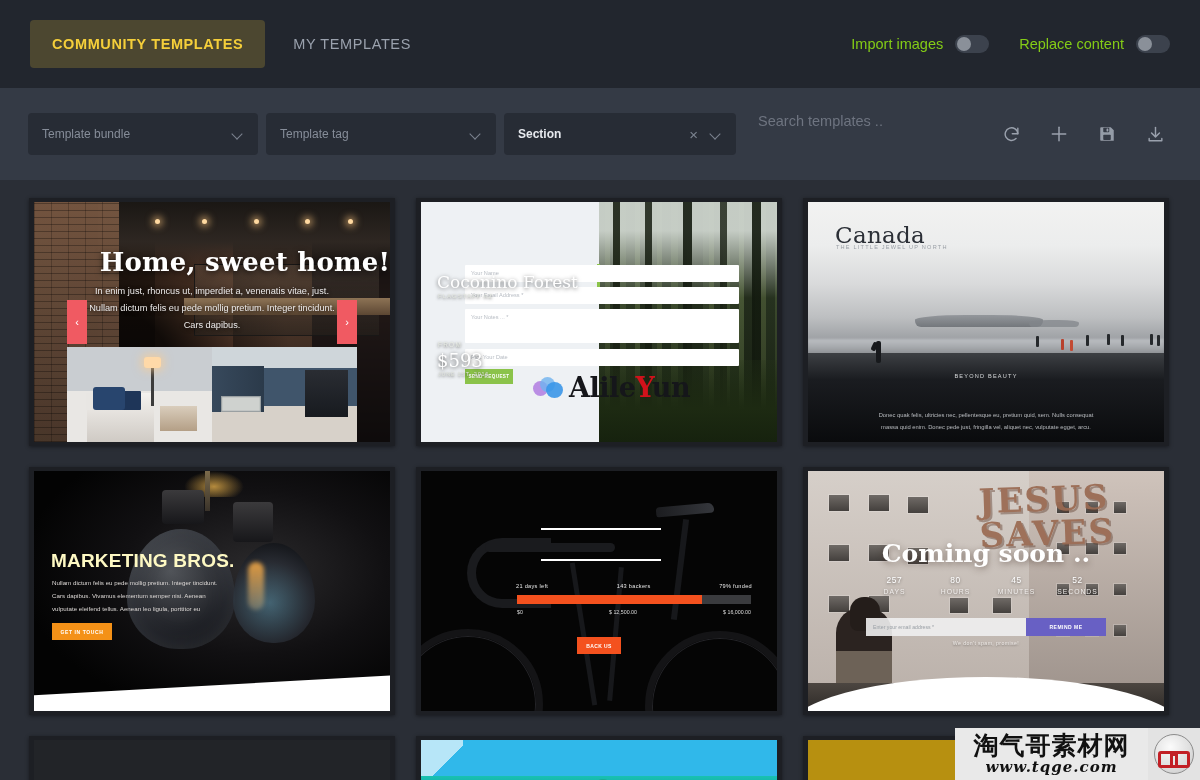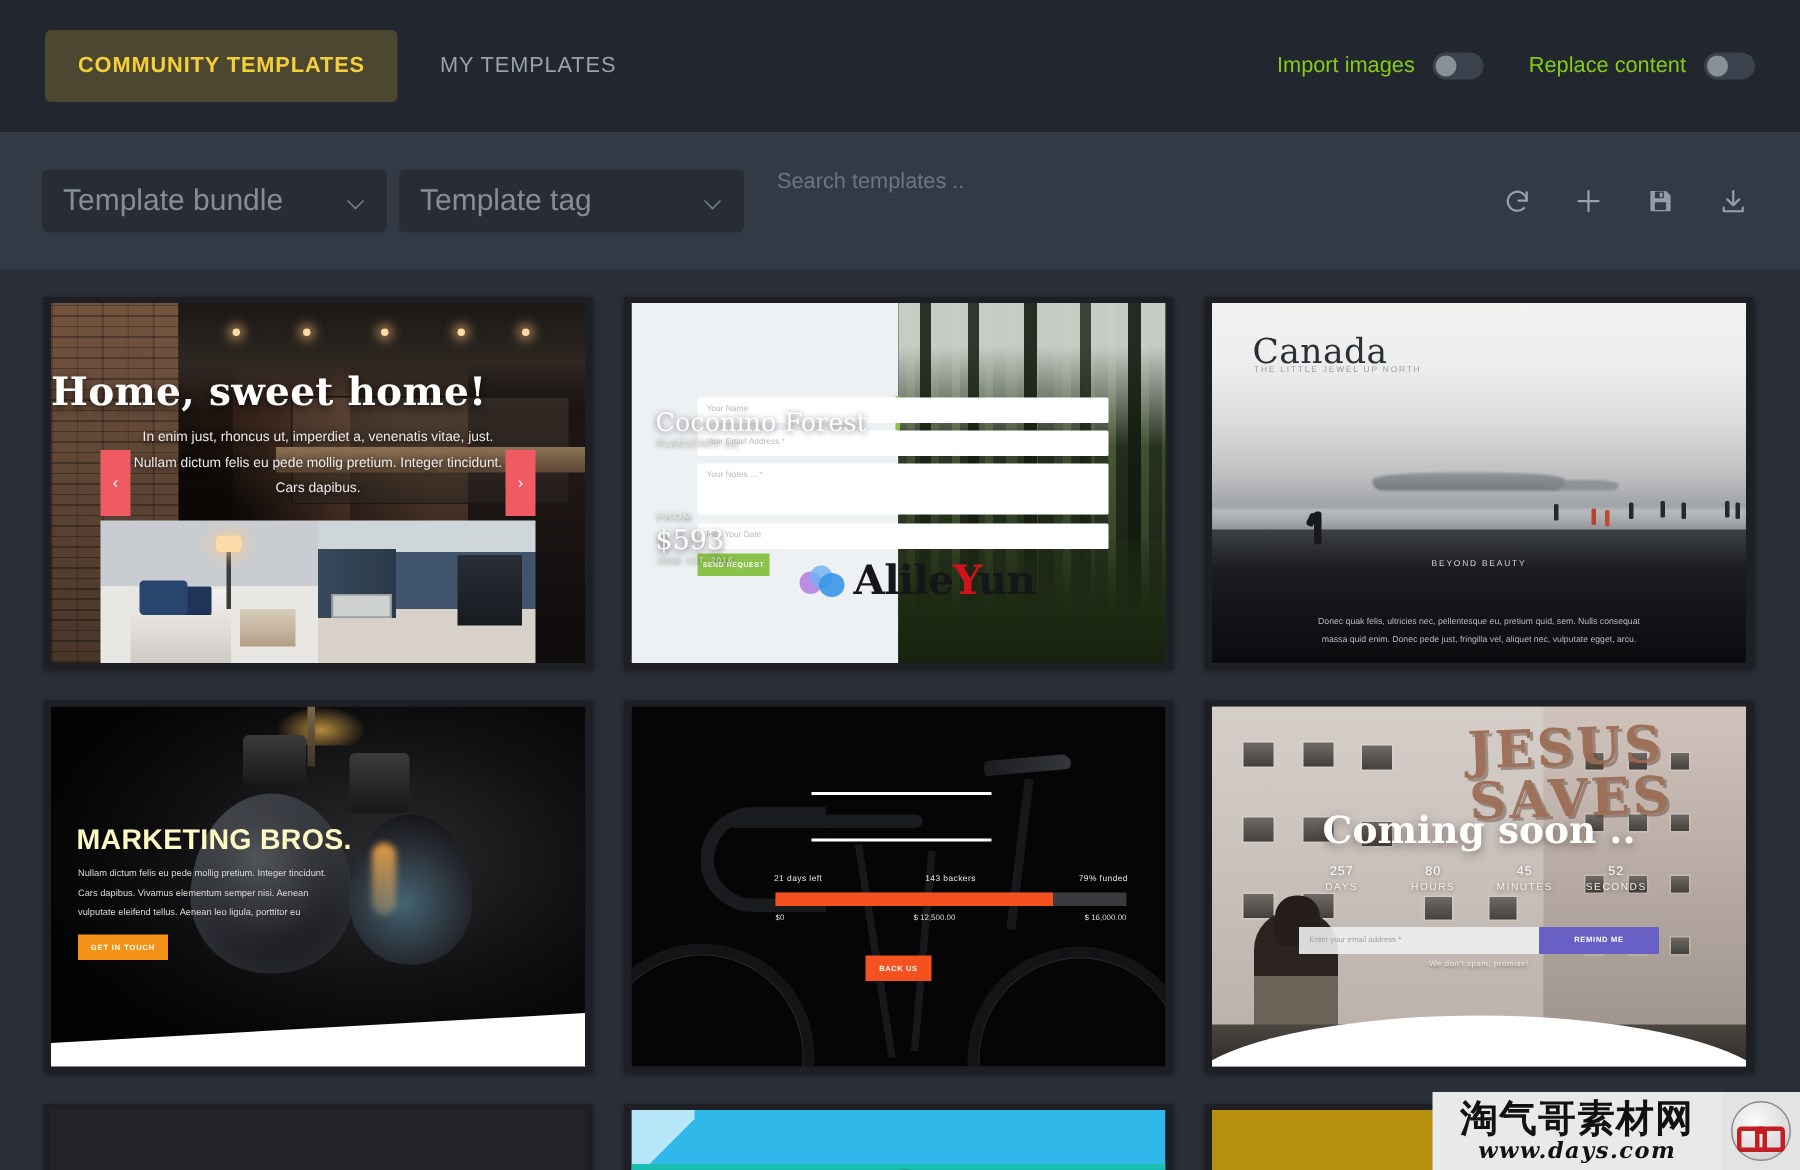--- a/index.html
+++ b/index.html
@@ -74,21 +74,21 @@
     display: flex;
     align-items: center;
     padding: 0 14px;
     cursor: pointer;
     position: relative;
   }
   .select-bundle { width: 230px; margin-right: 8px; }
   .select-tag { width: 230px; margin-right: 8px; }
   .select-section { width: 232px; margin-right: 8px; }
   .select-text {
-    font-size: 20px;
+    font-size: 12px;
     color: #868d99;
     flex: 1;
     overflow: hidden;
     white-space: nowrap;
   }
   .select-text.filled { color: #e6e9ee; font-weight: bold; }
   .chev {
     width: 12px; height: 12px;
     position: relative;
     flex: 0 0 auto;
@@ -195,21 +195,21 @@
   .c1-rail::after{
     content:""; position:absolute; left:0; right:0; top:46%;
     border-top:1.4px solid rgba(20,20,20,.8);
   }
   .c1-beam {
     position: absolute; left: 42%; right: 0; top: 40%; height: 7%;
     background: linear-gradient(180deg, #8d7355, #5c4733);
   }
   .c1-title {
     position: absolute; top: 45px; left: 0; right: 0;
-    text-align: left;
+    text-align: right;
     font-family: "DejaVu Serif", serif;
     font-weight: bold;
     font-size: 26px;
     color: #ffffff;
     text-shadow: 0 2px 6px rgba(0,0,0,.75);
     letter-spacing: .2px;
   }
   .c1-sub {
     position: absolute; top: 81px; left: 52px; right: 52px;
     text-align: center;
@@ -775,20 +775,25 @@
   <div class="select select-bundle">
     <span class="select-text">Template bundle</span>
     <span class="chev"></span>
   </div>
 
   <div class="select select-tag">
     <span class="select-text">Template tag</span>
     <span class="chev"></span>
   </div>
 
+  <div class="select select-section">
+    <span class="select-text filled">Section</span>
+    <span class="clear-x">×</span>
+    <span class="chev"></span>
+  </div>
 
   <div class="searchbox">
     <span class="ph">Search templates ..</span>
   </div>
 
   <div class="icons">
     <div class="icon-btn">
       <svg width="19" height="19" viewBox="0 0 24 24" fill="none" stroke="currentColor" stroke-width="1.8" stroke-linecap="round" stroke-linejoin="round">
         <path d="M20 11a8 8 0 1 0-2.3 6.2"></path>
           <polyline points="20 4 20 11 13 11"></polyline>
@@ -1038,20 +1043,20 @@
     <i class="b1"></i>
       <i class="b2"></i>
       <i class="b3"></i>
   </span>
   <span class="wm-alile-text"><span>Alile</span><span class="red">Y</span><span>un</span></span>
 </div>
 
 <div class="wm-tqge">
   <div class="panel">
     <span class="cn">淘气哥素材网</span>
-    <span class="url">www.days.com</span>
+    <span class="url">www.tqge.com</span>
   </div>
   <div class="logo">
     <span class="wm-glasses">
         <span class="wm-bridge"></span>
       </span>
   </div>
 </div>
 
 </body></html>

